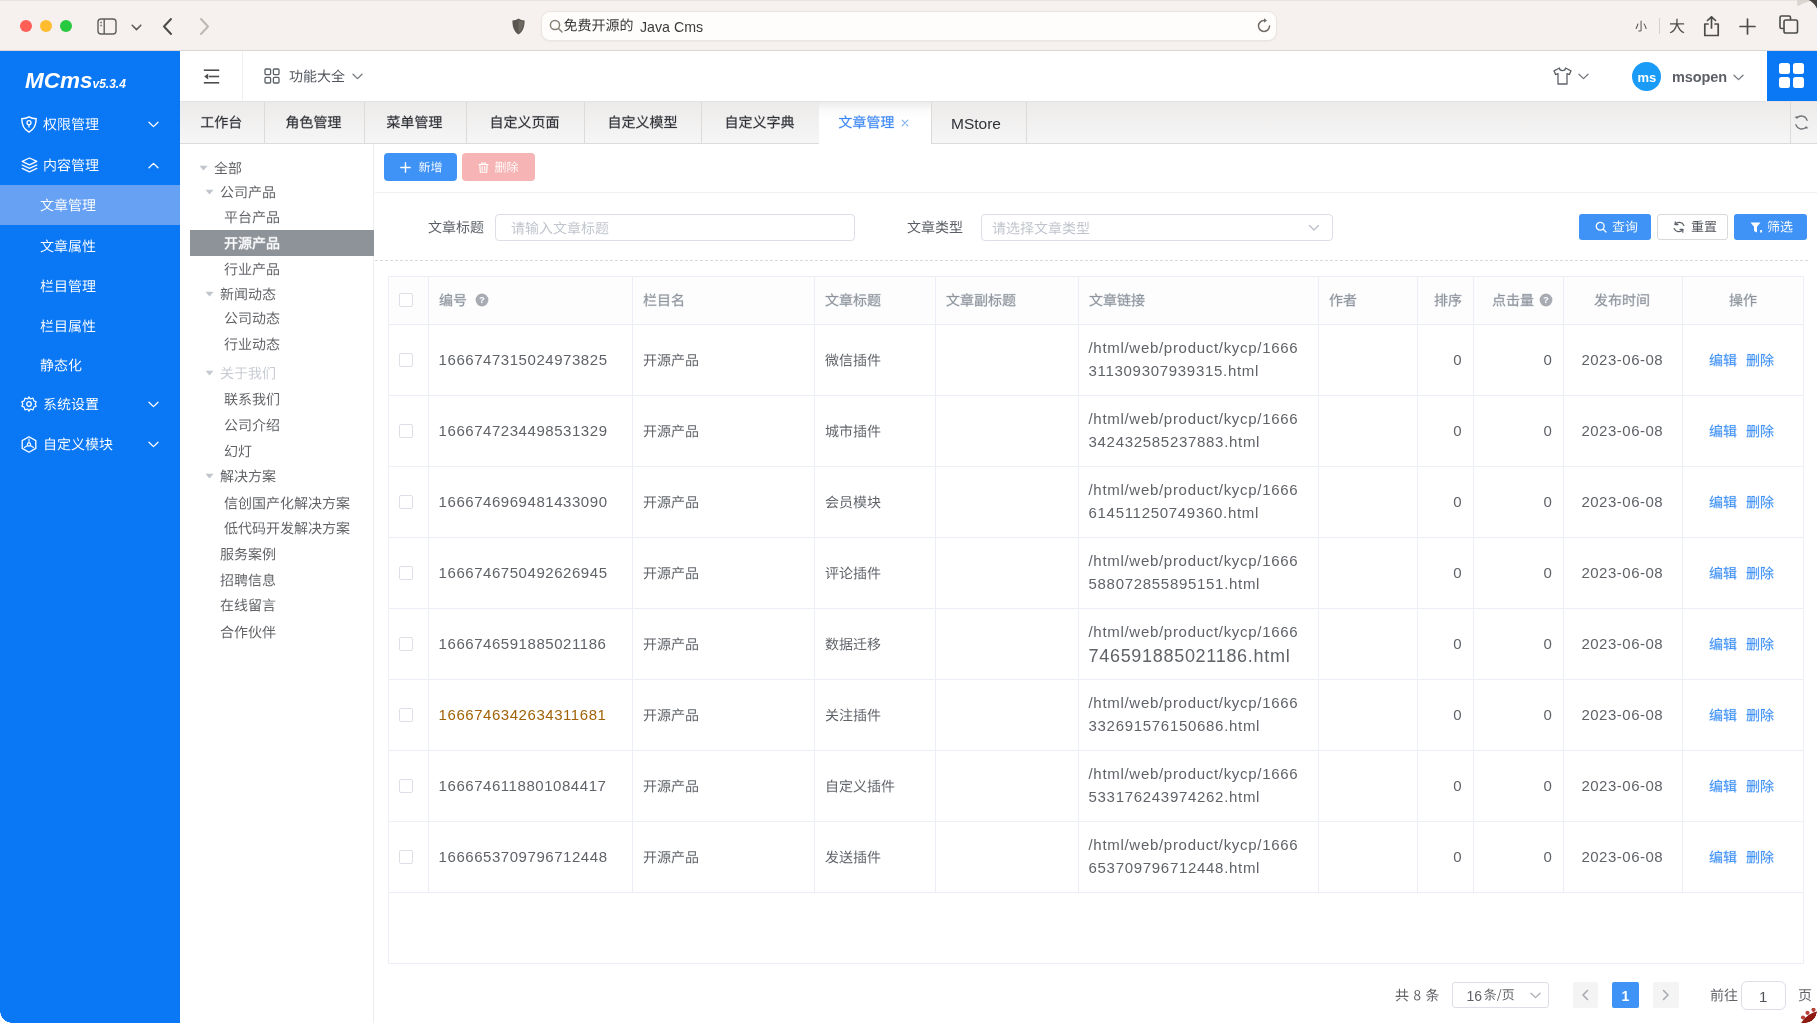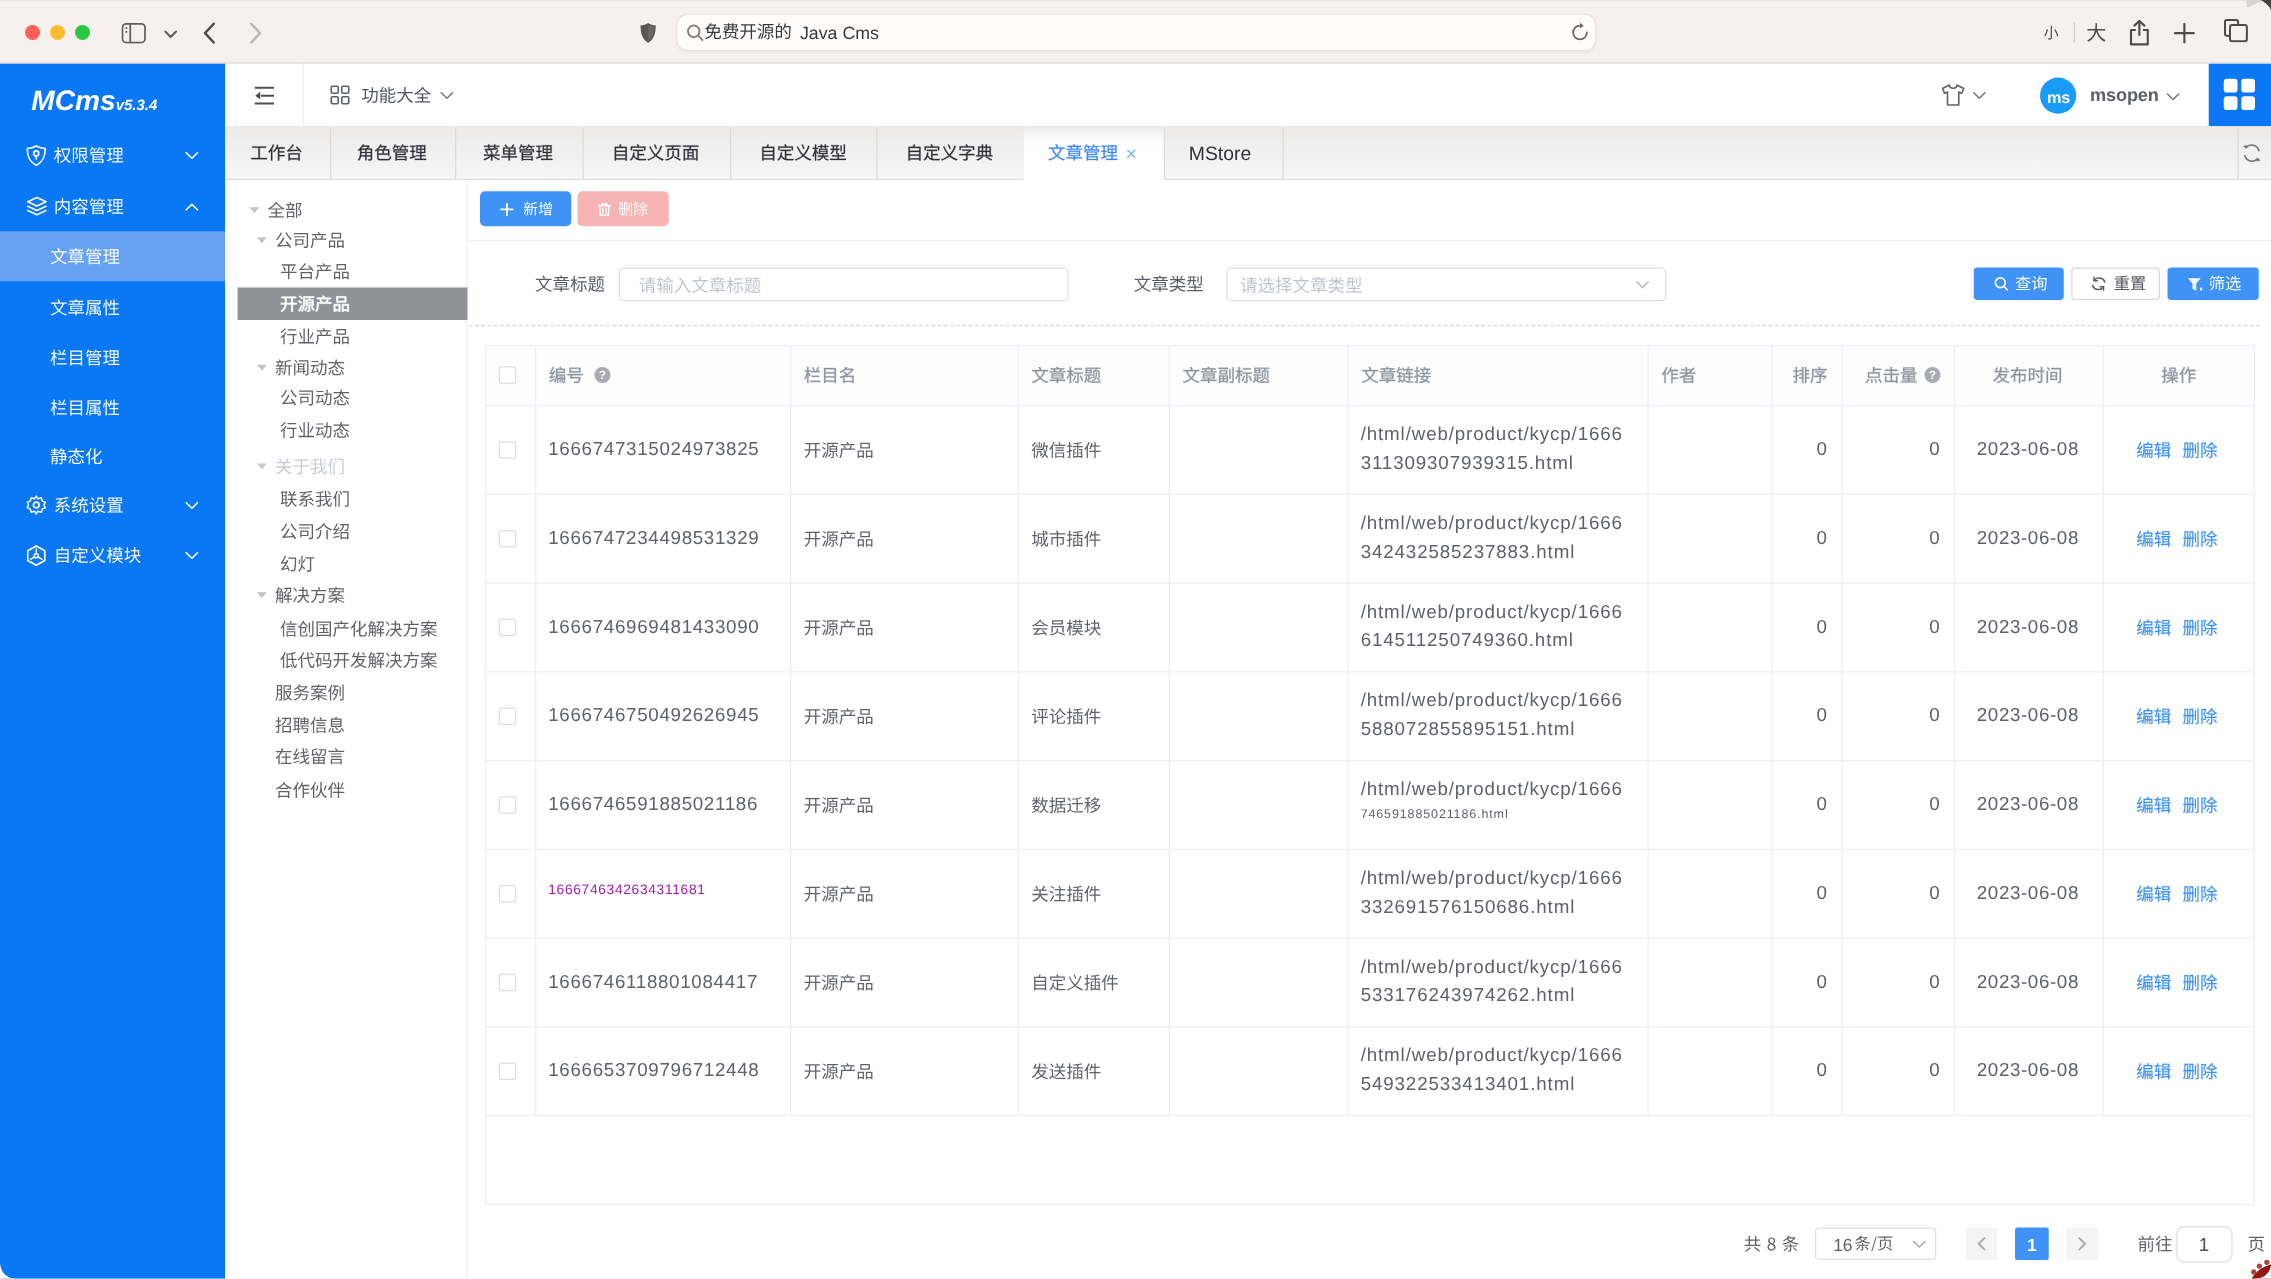--- a/index.html
+++ b/index.html
@@ -987,42 +987,42 @@
     <svg width="56.00" height="14" viewBox="0 0 4000 1000" style="display:block">
       <g fill="#5f6368">
         <use href="#g131" x="0" y="880"></use>
         <use href="#g132" x="1000" y="880"></use>
         <use href="#g133" x="2000" y="880"></use>
         <use href="#g134" x="3000" y="880"></use>
       </g>
     </svg>
   </div>
 <div class="txt" style="left:1088.5px;top:623.0px;font-size:15px;letter-spacing:0.7px;color:#5f6368">/html/web/product/kycp/1666</div>
-<div class="txt" style="left:1088.5px;top:646.0px;font-size:10px;letter-spacing:0.7px;color:#5f6368">746591885021186.html</div>
+<div class="txt" style="left:1088.5px;top:646.0px;font-size:18px;letter-spacing:0.7px;color:#5f6368">746591885021186.html</div>
 <div class="txt" style="right:355.5px;top:635.0px;font-size:15px;color:#5f6368">0</div>
 <div class="txt" style="right:265.2px;top:635.0px;font-size:15px;color:#5f6368">0</div>
 <div class="txt" style="left:1562.8px;top:635.0px;font-size:15px;letter-spacing:0.5px;color:#5f6368;width:119px;text-align:center">2023-06-08</div>
 <div class="ab" style="left:1709.0px;top:636.5px">
     <svg width="28.00" height="14" viewBox="0 0 2000 1000" style="display:block">
       <g fill="#3f92f6" stroke="#3f92f6" stroke-width="10">
         <use href="#g105" x="0" y="880"></use>
         <use href="#g124" x="1000" y="880"></use>
       </g>
     </svg>
   </div>
 <div class="ab" style="left:1745.5px;top:636.5px">
     <svg width="28.00" height="14" viewBox="0 0 2000 1000" style="display:block">
       <g fill="#3f92f6" stroke="#3f92f6" stroke-width="10">
         <use href="#g91" x="0" y="880"></use>
         <use href="#g92" x="1000" y="880"></use>
       </g>
     </svg>
   </div>
 <div class="ab" style="left:399.0px;top:707.5px;width:14px;height:14px;border:1px solid #dcdfe6;border-radius:2px;background:#fff"></div>
-<div class="txt" style="left:438.6px;top:706.0px;font-size:11px;letter-spacing:0.55px;color:#a21caf">1666746342634311681</div>
+<div class="txt" style="left:438.6px;top:706.0px;font-size:15px;letter-spacing:0.55px;color:#a16207">1666746342634311681</div>
 <div class="ab" style="left:642.7px;top:707.5px">
     <svg width="56.00" height="14" viewBox="0 0 4000 1000" style="display:block">
       <g fill="#5f6368">
         <use href="#g2" x="0" y="880"></use>
         <use href="#g3" x="1000" y="880"></use>
         <use href="#g49" x="2000" y="880"></use>
         <use href="#g50" x="3000" y="880"></use>
       </g>
     </svg>
   </div>
@@ -1117,21 +1117,21 @@
     <svg width="56.00" height="14" viewBox="0 0 4000 1000" style="display:block">
       <g fill="#5f6368">
         <use href="#g76" x="0" y="880"></use>
         <use href="#g136" x="1000" y="880"></use>
         <use href="#g122" x="2000" y="880"></use>
         <use href="#g123" x="3000" y="880"></use>
       </g>
     </svg>
   </div>
 <div class="txt" style="left:1088.5px;top:836.0px;font-size:15px;letter-spacing:0.7px;color:#5f6368">/html/web/product/kycp/1666</div>
-<div class="txt" style="left:1088.5px;top:859.0px;font-size:15px;letter-spacing:0.7px;color:#5f6368">549322533413401.html</div>
+<div class="txt" style="left:1088.5px;top:859.0px;font-size:15px;letter-spacing:0.7px;color:#5f6368">653709796712448.html</div>
 <div class="txt" style="right:355.5px;top:848.0px;font-size:15px;color:#5f6368">0</div>
 <div class="txt" style="right:265.2px;top:848.0px;font-size:15px;color:#5f6368">0</div>
 <div class="txt" style="left:1562.8px;top:848.0px;font-size:15px;letter-spacing:0.5px;color:#5f6368;width:119px;text-align:center">2023-06-08</div>
 <div class="ab" style="left:1709.0px;top:849.5px">
     <svg width="28.00" height="14" viewBox="0 0 2000 1000" style="display:block">
       <g fill="#3f92f6" stroke="#3f92f6" stroke-width="10">
         <use href="#g105" x="0" y="880"></use>
         <use href="#g124" x="1000" y="880"></use>
       </g>
     </svg>

